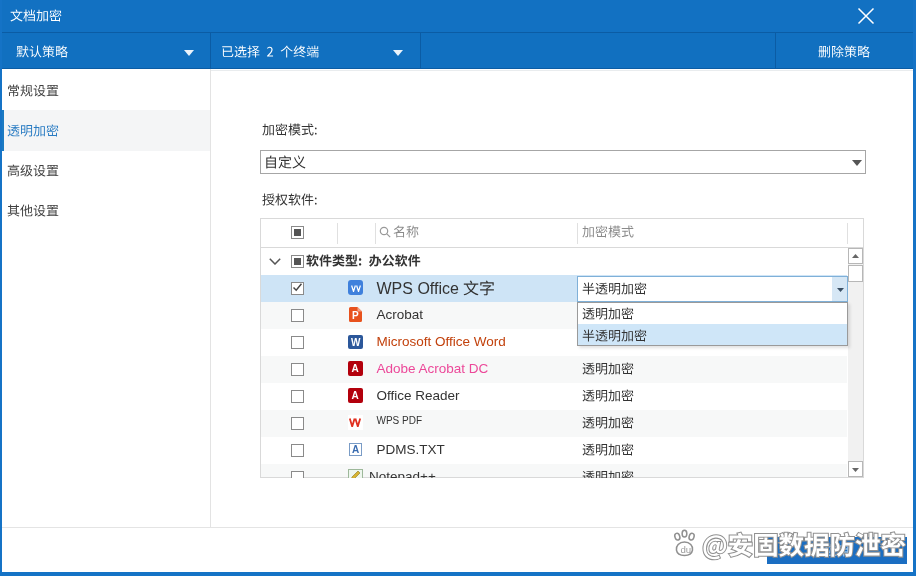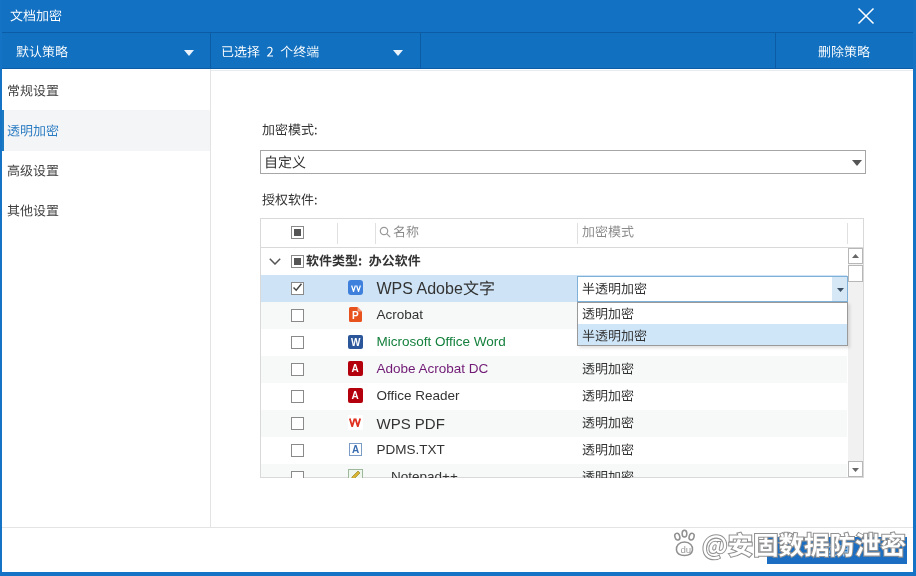--- a/index.html
+++ b/index.html
@@ -141,43 +141,43 @@
   </svg>
 <div style="position:absolute;left:261px;top:275px;width:586px;height:27px;background:#cee4f6"></div>
 <div style="position:absolute;left:291px;top:282px;width:13px;height:13px;background:#fff;border:1px solid #8a8a8a;box-sizing:border-box"></div>
 <svg class="t" style="left:293px;top:283px" width="9" height="9" viewBox="0 0 9 9">
     <path d="M0.5 4.5 L3.2 7.2 L8.5 0.8" stroke="#444" stroke-width="1.5" fill="none"></path>
   </svg>
 <div style="position:absolute;left:348px;top:280px;width:15px;height:15px;background:#3f80dc;border-radius:3px"></div>
 <svg class="t" style="left:350.5px;top:284.5px" width="10" height="7" viewBox="0 0 10 7">
     <path d="M0.6 0.5 L2.5 6.5 L4.4 0.5 M5.6 0.5 L7.5 6.5 L9.4 0.5" stroke="#fff" stroke-width="1.2" fill="none"></path>
   </svg>
-<span class="lt" style="left:376.5px;top:279px;font-size:16px;color:#333">WPS Adobe </span>
+<span class="lt" style="left:376.5px;top:279px;font-size:16px;color:#333">WPS Office </span>
 <svg class="t" style="left:463.0px;top:280px;fill:#333;" width="32.0" height="16" viewBox="0 0 2000 1000">
     <use href="#q6587" x="0"></use>
     <use href="#q5b57" x="1000"></use>
   </svg>
 <div style="position:absolute;left:261px;top:302px;width:586px;height:27px;background:#f7f8f8"></div>
 <div style="position:absolute;left:291px;top:309px;width:13px;height:13px;background:#fff;border:1px solid #8a8a8a;box-sizing:border-box"></div>
 <svg class="t" style="left:349px;top:307px" width="13" height="15" viewBox="0 0 13 15">
     <path d="M0 1.5 A1.5 1.5 0 0 1 1.5 0 L8.5 0 L13 4.5 L13 13.5 A1.5 1.5 0 0 1 11.5 15 L1.5 15 A1.5 1.5 0 0 1 0 13.5 Z" fill="#e8521d"></path>
     <path d="M8.5 0 L13 4.5 L8.5 4.5 Z" fill="#f4a183"></path>
   </svg>
 <span class="lt" style="left:352px;top:310px;font-size:10px;font-weight:bold;color:#fff">P</span>
 <span class="lt" style="left:376.5px;top:306.5px;font-size:13.5px;color:#333">Acrobat</span>
 <div style="position:absolute;left:261px;top:329px;width:586px;height:27px;background:#fff"></div>
 <div style="position:absolute;left:291px;top:336px;width:13px;height:13px;background:#fff;border:1px solid #8a8a8a;box-sizing:border-box"></div>
 <div style="position:absolute;left:348px;top:335px;width:15px;height:14px;background:#2b579a;border-radius:2px"></div>
 <span class="lt" style="left:351px;top:336.5px;font-size:10px;font-weight:bold;color:#fff">W</span>
-<span class="lt" style="left:376.5px;top:333.5px;font-size:13.5px;color:#15803d">Microsoft Office Word</span>
+<span class="lt" style="left:376.5px;top:333.5px;font-size:13.5px;color:#c2410c">Microsoft Office Word</span>
 <div style="position:absolute;left:261px;top:356px;width:586px;height:27px;background:#f7f8f8"></div>
 <div style="position:absolute;left:291px;top:363px;width:13px;height:13px;background:#fff;border:1px solid #8a8a8a;box-sizing:border-box"></div>
 <div style="position:absolute;left:348px;top:361px;width:15px;height:15px;background:#b3000c;border-radius:2px"></div>
 <span class="lt" style="left:351.5px;top:363px;font-size:10px;font-weight:bold;color:#fff">A</span>
-<span class="lt" style="left:376.5px;top:360.5px;font-size:13.5px;color:#701a75">Adobe Acrobat DC</span>
+<span class="lt" style="left:376.5px;top:360.5px;font-size:13.5px;color:#ec4899">Adobe Acrobat DC</span>
 <svg class="t" style="left:582px;top:362px;fill:#333;" width="52.0" height="13" viewBox="0 0 4000 1000">
     <use href="#q900f" x="0"></use>
     <use href="#q660e" x="1000"></use>
     <use href="#q52a0" x="2000"></use>
     <use href="#q5bc6" x="3000"></use>
   </svg>
 <div style="position:absolute;left:261px;top:383px;width:586px;height:27px;background:#fff"></div>
 <div style="position:absolute;left:291px;top:390px;width:13px;height:13px;background:#fff;border:1px solid #8a8a8a;box-sizing:border-box"></div>
 <div style="position:absolute;left:348px;top:388px;width:15px;height:15px;background:#b3000c;border-radius:2px"></div>
 <span class="lt" style="left:351.5px;top:390px;font-size:10px;font-weight:bold;color:#fff">A</span>
@@ -187,21 +187,21 @@
     <use href="#q660e" x="1000"></use>
     <use href="#q52a0" x="2000"></use>
     <use href="#q5bc6" x="3000"></use>
   </svg>
 <div style="position:absolute;left:261px;top:410px;width:586px;height:27px;background:#f7f8f8"></div>
 <div style="position:absolute;left:291px;top:417px;width:13px;height:13px;background:#fff;border:1px solid #8a8a8a;box-sizing:border-box"></div>
 <div style="position:absolute;left:348px;top:415px;width:15px;height:15px;background:#fff"></div>
 <svg class="t" style="left:349px;top:418px" width="13" height="9" viewBox="0 0 13 9">
     <path d="M0.8 0.5 L3.2 8.5 L5.6 0.5 M6.4 0.5 L8.8 8.5 L11.2 0.5" stroke="#e03020" stroke-width="1.8" fill="none"></path>
   </svg>
-<span class="lt" style="left:376.5px;top:414.5px;font-size:15px;color:#333">WPS PDF</span>
+<span class="lt" style="left:376.5px;top:414.5px;font-size:10px;color:#333">WPS PDF</span>
 <svg class="t" style="left:582px;top:416px;fill:#333;" width="52.0" height="13" viewBox="0 0 4000 1000">
     <use href="#q900f" x="0"></use>
     <use href="#q660e" x="1000"></use>
     <use href="#q52a0" x="2000"></use>
     <use href="#q5bc6" x="3000"></use>
   </svg>
 <div style="position:absolute;left:261px;top:437px;width:586px;height:27px;background:#fff"></div>
 <div style="position:absolute;left:291px;top:444px;width:13px;height:13px;background:#fff;border:1px solid #8a8a8a;box-sizing:border-box"></div>
 <div style="position:absolute;left:349px;top:443px;width:13px;height:13px;background:#fff;border:1px solid #7a9cc6;box-sizing:border-box"></div>
 <span class="lt" style="left:352px;top:444px;font-size:10px;font-weight:bold;color:#3a6cb0">A</span>
@@ -211,21 +211,21 @@
     <use href="#q660e" x="1000"></use>
     <use href="#q52a0" x="2000"></use>
     <use href="#q5bc6" x="3000"></use>
   </svg>
 <div style="position:absolute;left:261px;top:464px;width:586px;height:13px;background:#f7f8f8"></div>
 <div style="position:absolute;left:291px;top:471px;width:13px;height:13px;background:#fff;border:1px solid #8a8a8a;box-sizing:border-box"></div>
 <div style="position:absolute;left:348px;top:469px;width:15px;height:14px;background:#eef6ee;border:1px solid #9db89a;box-sizing:border-box"></div>
 <svg class="t" style="left:350px;top:471px" width="11" height="10" viewBox="0 0 11 10">
     <path d="M1 9 L4 8 L10 2 L8 0 L2 6 Z" fill="#d8b430" stroke="#8a7820" stroke-width="0.6"></path>
   </svg>
-<span class="lt" style="left:391px;top:468.5px;font-size:13.5px;color:#333">Notepad++</span>
+<span class="lt" style="left:369px;top:468.5px;font-size:13.5px;color:#333">Notepad++</span>
 <svg class="t" style="left:582px;top:470px;fill:#333;" width="52.0" height="13" viewBox="0 0 4000 1000">
     <use href="#q900f" x="0"></use>
     <use href="#q660e" x="1000"></use>
     <use href="#q52a0" x="2000"></use>
     <use href="#q5bc6" x="3000"></use>
   </svg>
 <div style="position:absolute;left:848px;top:248px;width:15px;height:229px;background:#f1f1f1"></div>
 <div style="position:absolute;left:848px;top:248px;width:15px;height:16px;background:#fff;border:1px solid #b7b7b7;box-sizing:border-box"></div>
 <svg class="t" style="left:852px;top:254px" width="7" height="4" viewBox="0 0 7 4">
     <path d="M0 4 L3.5 0 L7 4 Z" fill="#666"></path>

